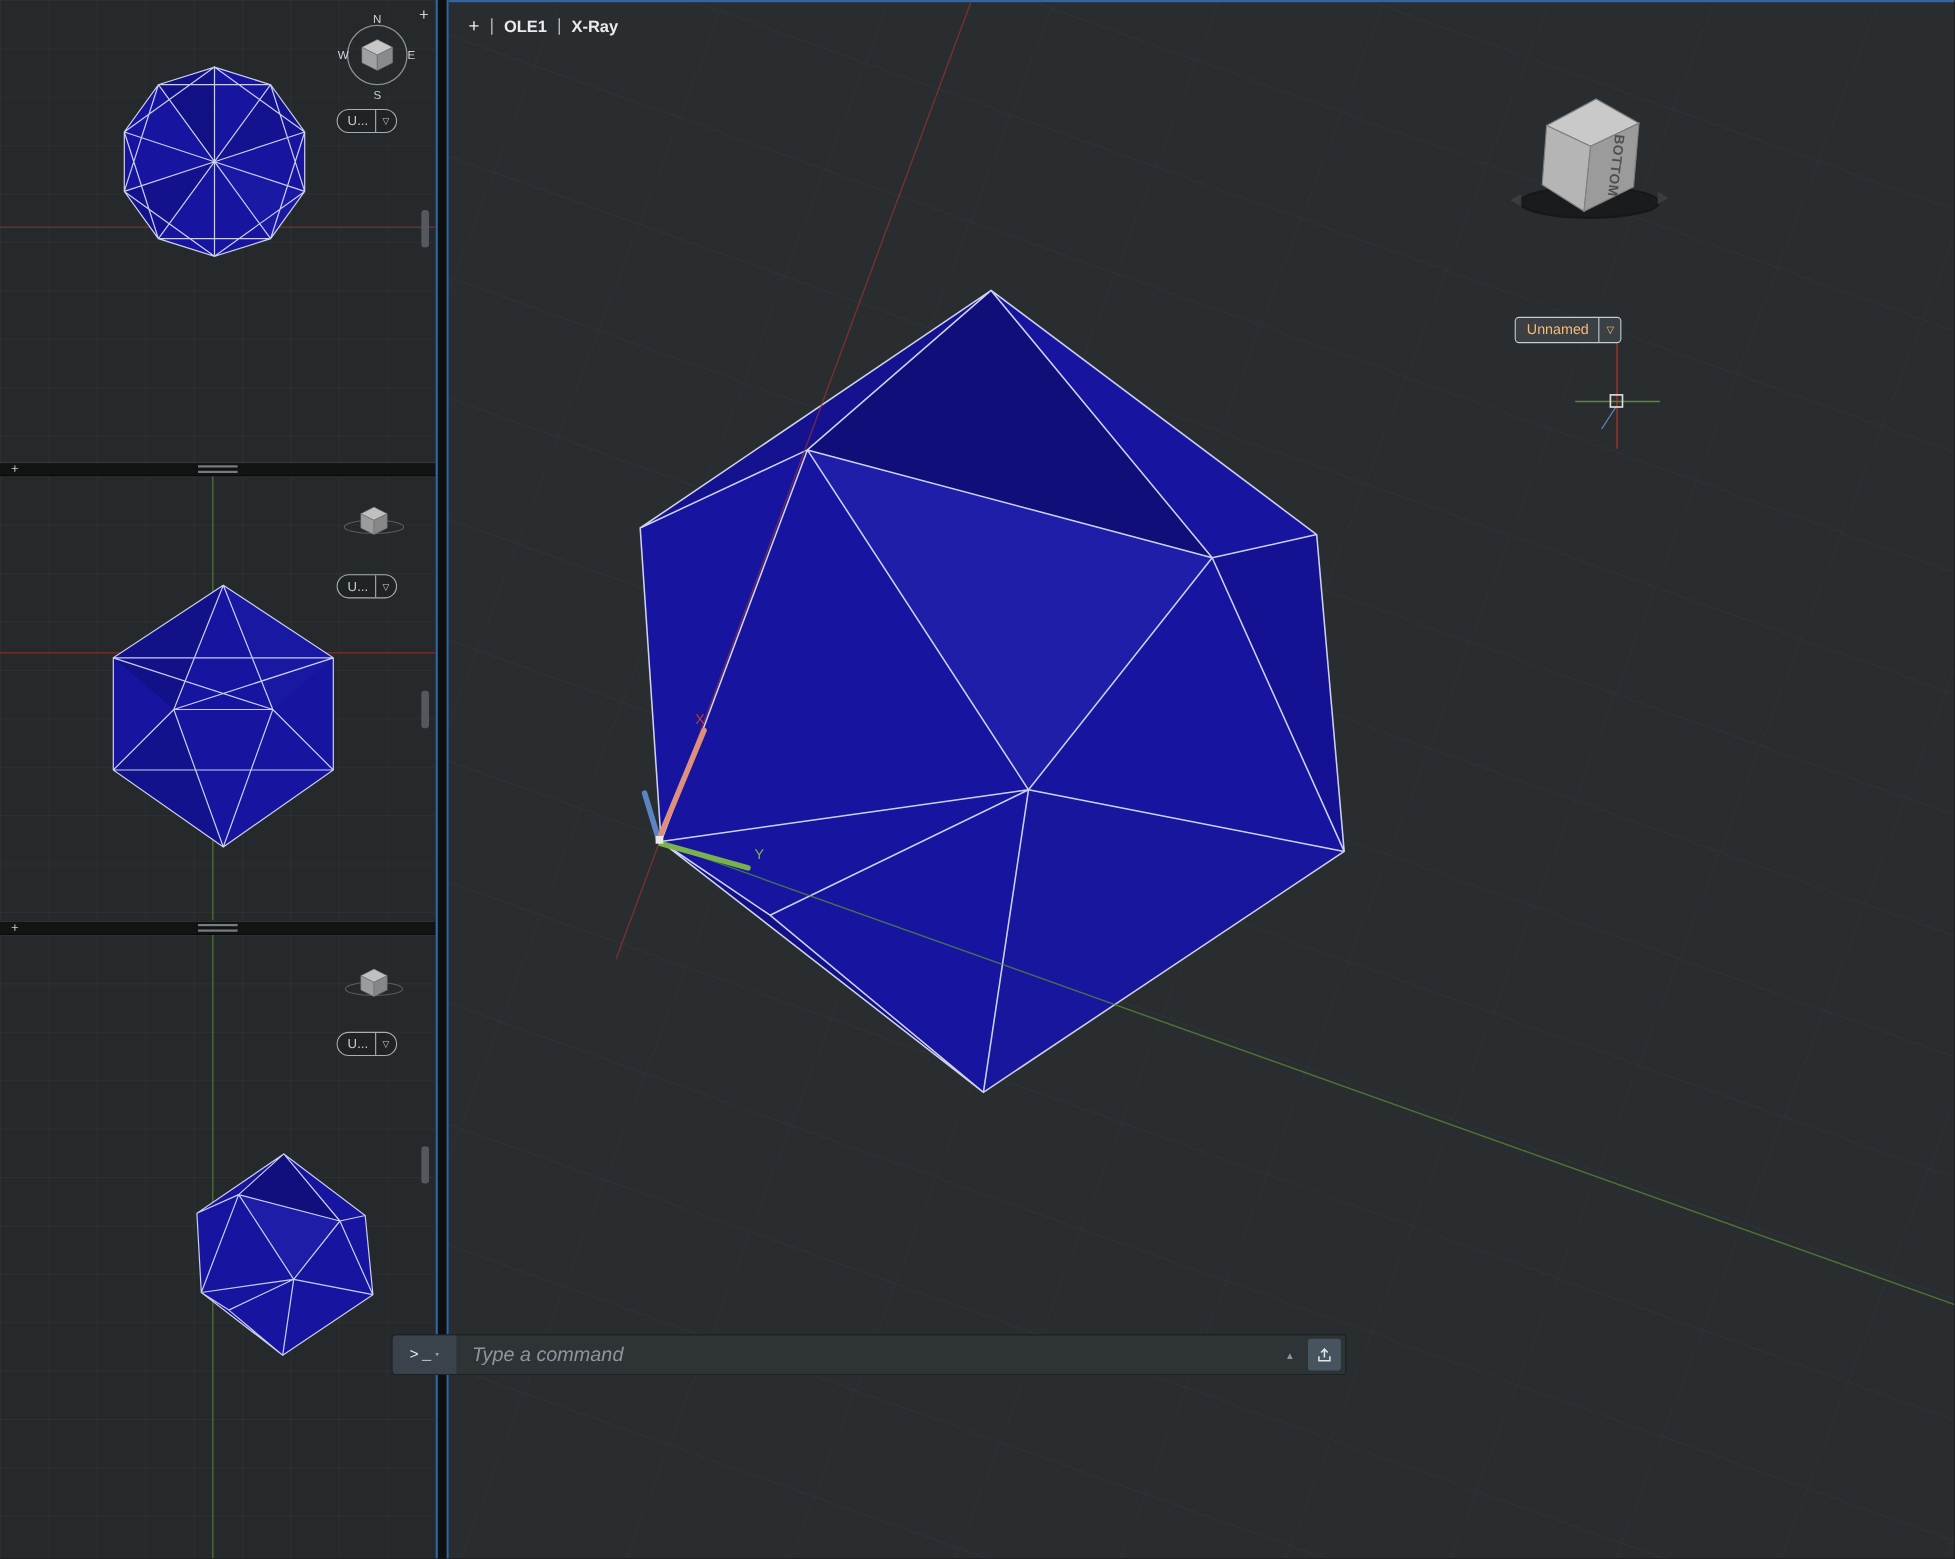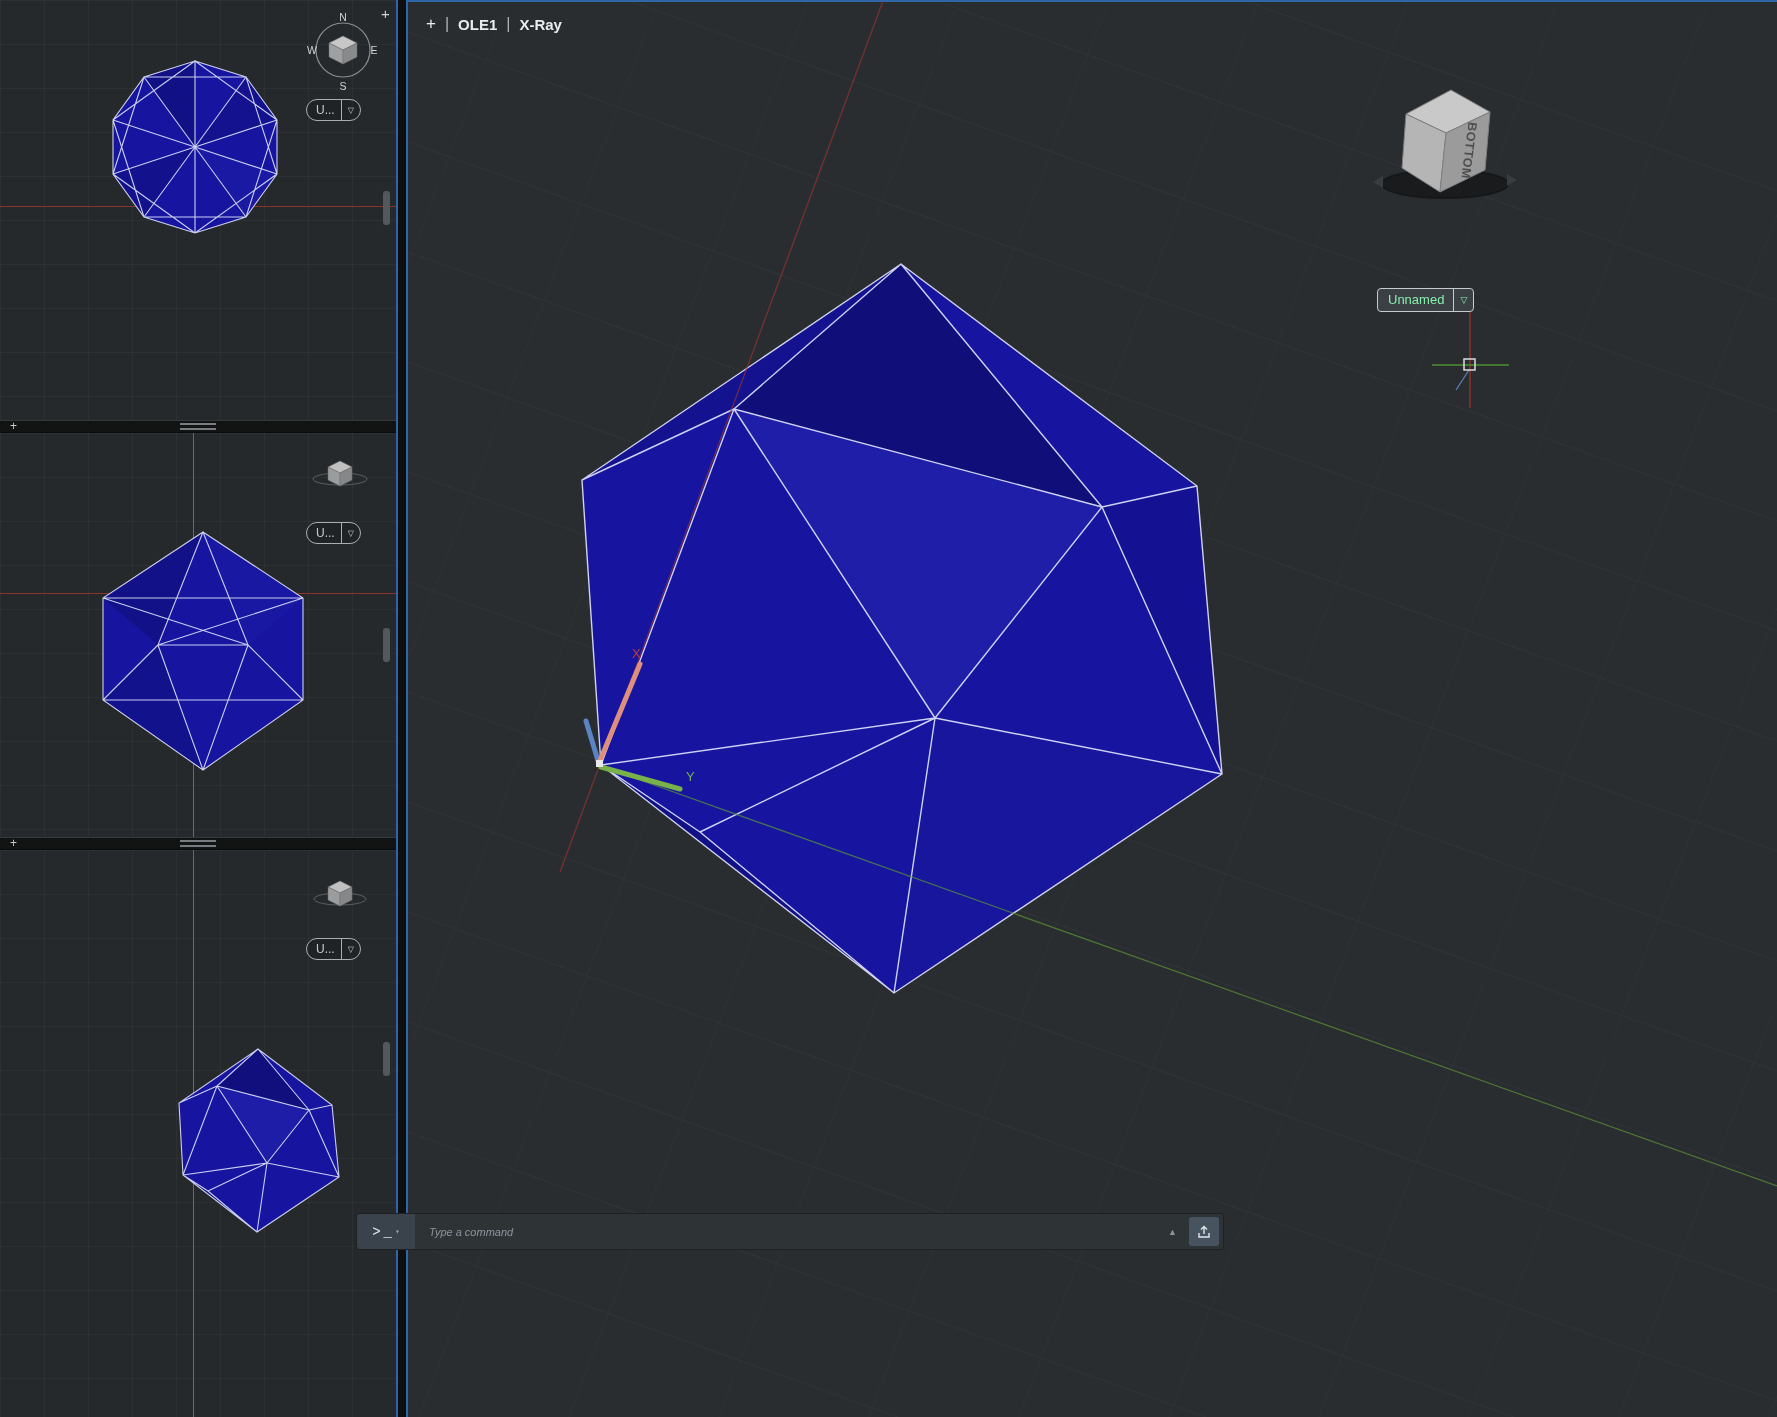--- a/index.html
+++ b/index.html
@@ -47,33 +47,33 @@
            border-top:2px solid #2f66a8;box-sizing:border-box;overflow:hidden;}
   .scene{position:absolute;left:0;top:0;}
 
   .vp-label{position:absolute;left:18px;top:12px;display:flex;align-items:center;gap:9px;
             color:#e8ecee;font-size:15px;font-weight:600;}
   .vp-label .sep{color:#aeb4b8;font-weight:400;font-size:16px;}
   .vp-label .plus{font-size:17px;font-weight:400;}
 
   .unnamed-pill{position:absolute;left:969px;top:286px;height:22px;display:flex;align-items:stretch;
                 border:1.5px solid #c6cbcf;border-radius:4px;background:#3a4043;
-                color:#86efac;font-size:13px;}
+                color:#fdba74;font-size:13px;}
   .unnamed-pill .plabel{padding:3px 9px 0 10px;}
   .unnamed-pill .parrow{border-left:1.5px solid #c6cbcf;display:flex;align-items:center;padding:0 6px;font-size:9px;}
 
   
   .command-bar{position:absolute;left:356px;top:1213px;width:868px;height:37px;z-index:20;
                background:#2e3336;border:1px solid #1d2123;border-radius:3px;
                display:flex;align-items:center;box-sizing:border-box;}
   .cmd-prompt{width:58px;height:100%;background:#3a424c;display:flex;align-items:center;justify-content:center;gap:3px;
               color:#e8ecee;font-family:"Liberation Mono",monospace;font-size:14px;border-radius:3px 0 0 3px;}
   .cmd-prompt .dd{color:#9aa2a8;font-size:8px;}
   .cmd-input{flex:1;background:transparent;border:none;outline:none;color:#cfd5d9;
-             font-style:italic;font-size:11px;padding-left:14px;font-family:"Liberation Sans",sans-serif;}
+             font-style:italic;font-size:18px;padding-left:14px;font-family:"Liberation Sans",sans-serif;}
   .cmd-input::placeholder{color:#8d969d;}
   .cmd-caret{color:#8d959b;font-size:9px;margin-right:12px;}
   .share-btn{width:30px;height:29px;background:#47545f;border-radius:3px;margin-right:4px;
              display:flex;align-items:center;justify-content:center;cursor:pointer;}
 </style>
 </head>
 <body>
 
 <div class="app">
 

